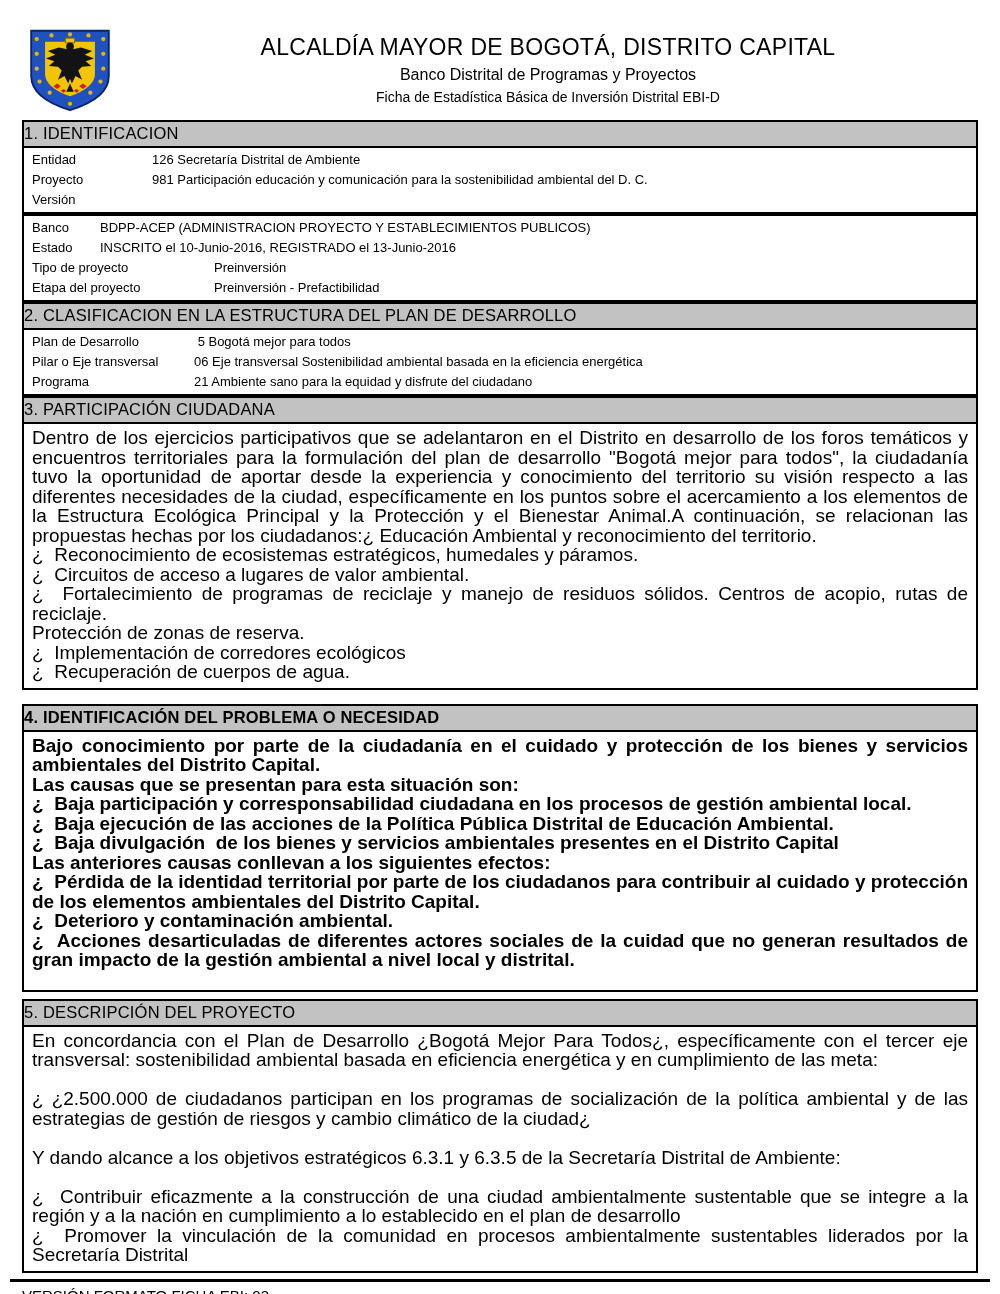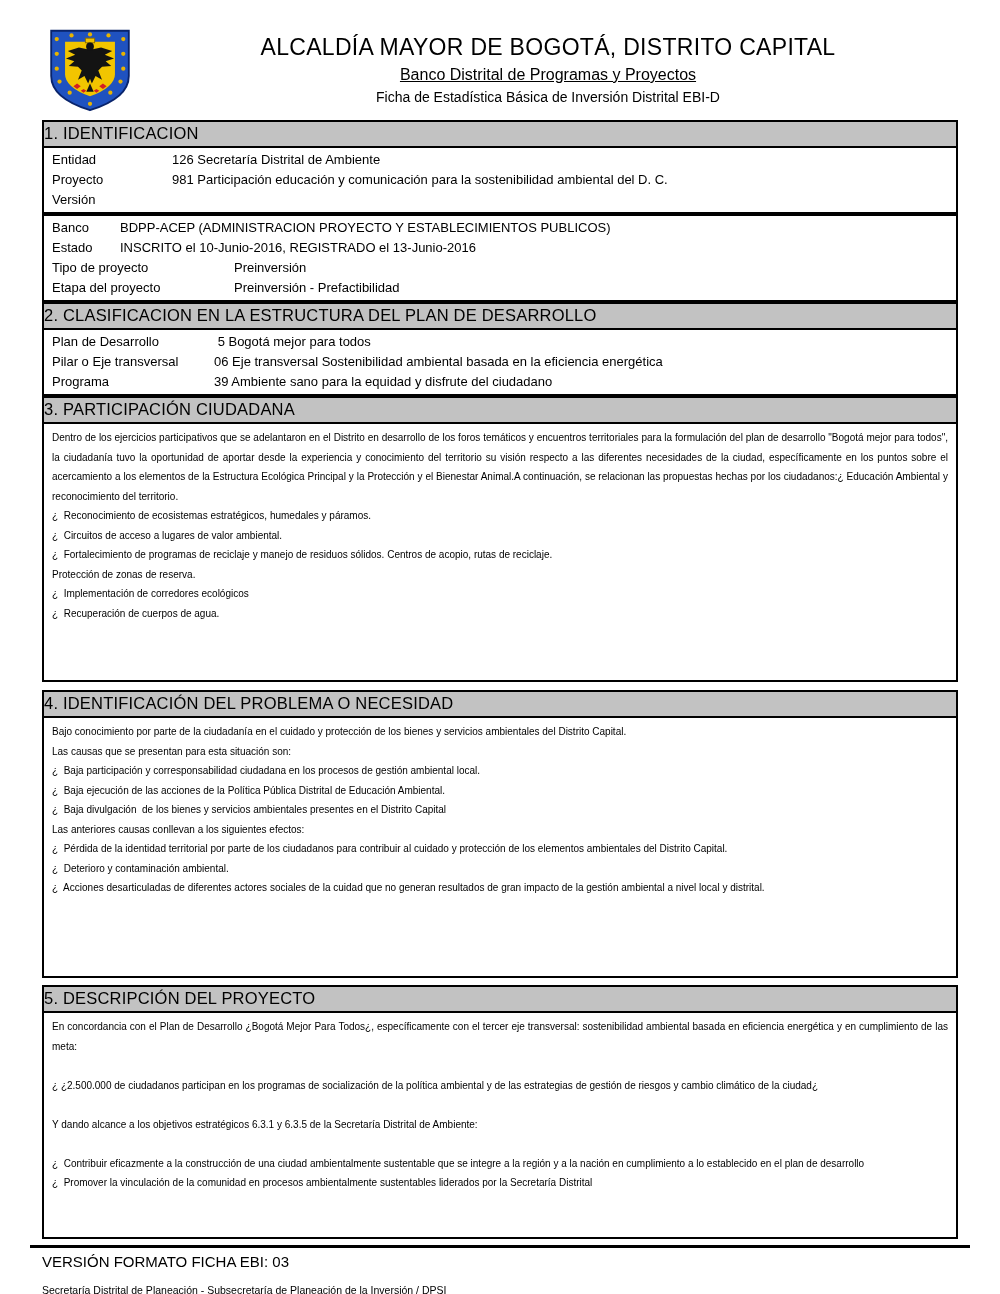--- a/index.html
+++ b/index.html
@@ -1,52 +1,52 @@
 <!DOCTYPE html>
 <html><head>
 <meta charset="utf-8">
 <style>
   html,body{margin:0;padding:0;}
   body{
     width:1000px;height:1294px;background:#ffffff;color:#000;
     font-family:"Liberation Sans", sans-serif;overflow:hidden;
   }
-  .page{box-sizing:border-box;width:1000px;height:1108px;padding:0 42px;position:relative;}
+  .page{box-sizing:border-box;width:1000px;height:1108px;padding:0 22px;position:relative;}
 
   
   .doc-header{display:flex;align-items:flex-start;padding-top:28px;margin-bottom:7px;}
   .logo{width:96px;height:85px;flex:0 0 auto;}
   .titles{flex:1;text-align:center;padding-top:6px;}
   .main-title{font-size:23px;letter-spacing:.3px;}
-  .sub1{font-size:16px;margin-top:5px;text-decoration:underline;}
+  .sub1{font-size:16px;margin-top:5px;}
   .sub2{font-size:14px;margin-top:5px;}
 
   
   .box{border:2px solid #000;background:#fff;}
   .sec-header{
     background:#c2c2c2;border-bottom:2px solid #000;
     font-size:16.5px;padding:2px 0 3px;letter-spacing:.2px;
   }
   .rows{padding:2px 0;}
   .row{display:flex;font-size:13px;line-height:20px;padding:0 8px;}
   .lbl{flex:0 0 auto;}
   .w120{width:120px;}
   .w68{width:68px;}
   .w182{width:182px;}
   .w162{width:162px;}
   .val{flex:1;white-space:pre-wrap;}
 
   .body-text{
-    font-size:10px;line-height:19.5px;padding:4px 8px 6px;
+    font-size:19px;line-height:19.5px;padding:4px 8px 6px;
     text-align:justify;white-space:pre-wrap;
   }
   .sec3-body{min-height:246px;}
   .sec4-body{min-height:248px;}
   .sec5-body{min-height:214px;}
-  .mt8{margin-top:8px;}
+  .mt8{margin-top:14px;font-weight:bold;}
   .mt7{margin-top:7px;}
 
   
   .footer-rule{height:3px;background:#000;margin:6px -12px 0 -12px;}
   .version-line{font-size:15px;margin-top:5px;}
   .footer-cols{display:flex;margin-top:14px;font-size:10.5px;}
   .f-left{flex:1;}
   .f-left div{margin-bottom:7px;}
   .f-right{width:360px;}
   .f-right-top{display:flex;justify-content:space-between;margin-bottom:7px;}
@@ -140,21 +140,21 @@
       <div class="row">
         <span class="lbl w162">Plan de Desarrollo</span>
         <span class="val"> 5 Bogotá mejor para todos</span>
       </div>
       <div class="row">
         <span class="lbl w162">Pilar o Eje transversal</span>
         <span class="val">06 Eje transversal Sostenibilidad ambiental basada en la eficiencia energética</span>
       </div>
       <div class="row">
         <span class="lbl w162">Programa</span>
-        <span class="val">39 Ambiente sano para la equidad y disfrute del ciudadano</span>
+        <span class="val">21 Ambiente sano para la equidad y disfrute del ciudadano</span>
       </div>
     </div>
   </section>
 
   <section class="box">
     <div class="sec-header">3. PARTICIPACIÓN CIUDADANA</div>
     <div class="body-text sec3-body">Dentro de los ejercicios participativos que se adelantaron en el Distrito en desarrollo de los foros temáticos y encuentros territoriales para la formulación del plan de desarrollo "Bogotá mejor para todos", la ciudadanía tuvo la oportunidad de aportar desde la experiencia y conocimiento del territorio su visión respecto a las diferentes necesidades de la ciudad, específicamente en los puntos sobre el acercamiento a los elementos de la Estructura Ecológica Principal y la Protección y el Bienestar Animal.A continuación, se relacionan las propuestas hechas por los ciudadanos:¿ Educación Ambiental y reconocimiento del territorio.
 ¿  Reconocimiento de ecosistemas estratégicos, humedales y páramos.
 ¿  Circuitos de acceso a lugares de valor ambiental.
 ¿  Fortalecimiento de programas de reciclaje y manejo de residuos sólidos. Centros de acopio, rutas de reciclaje.

